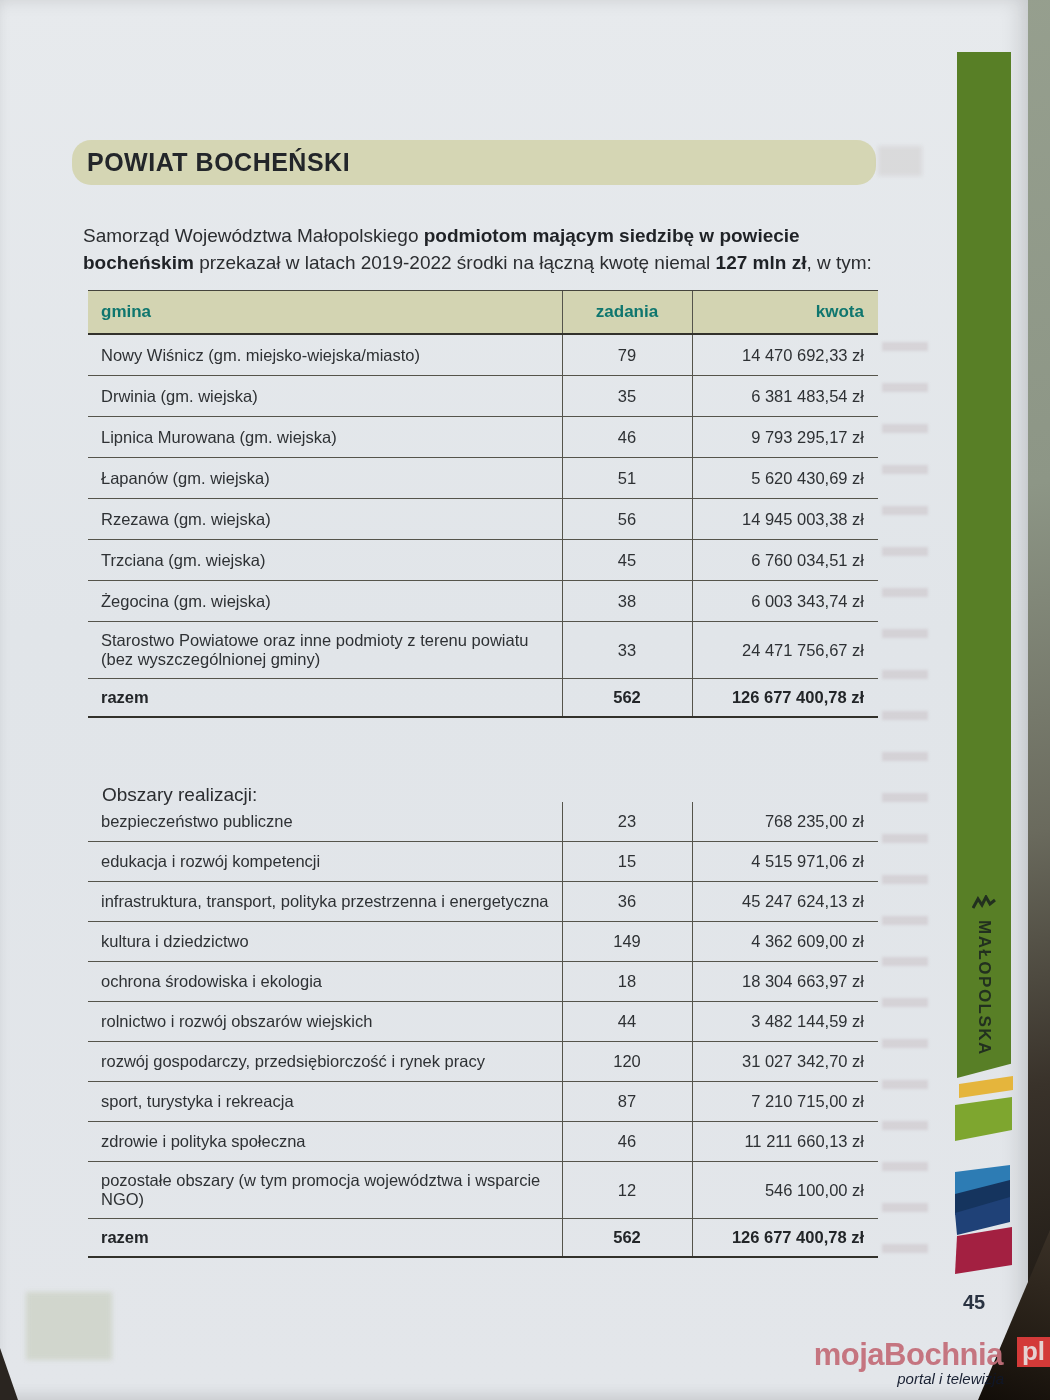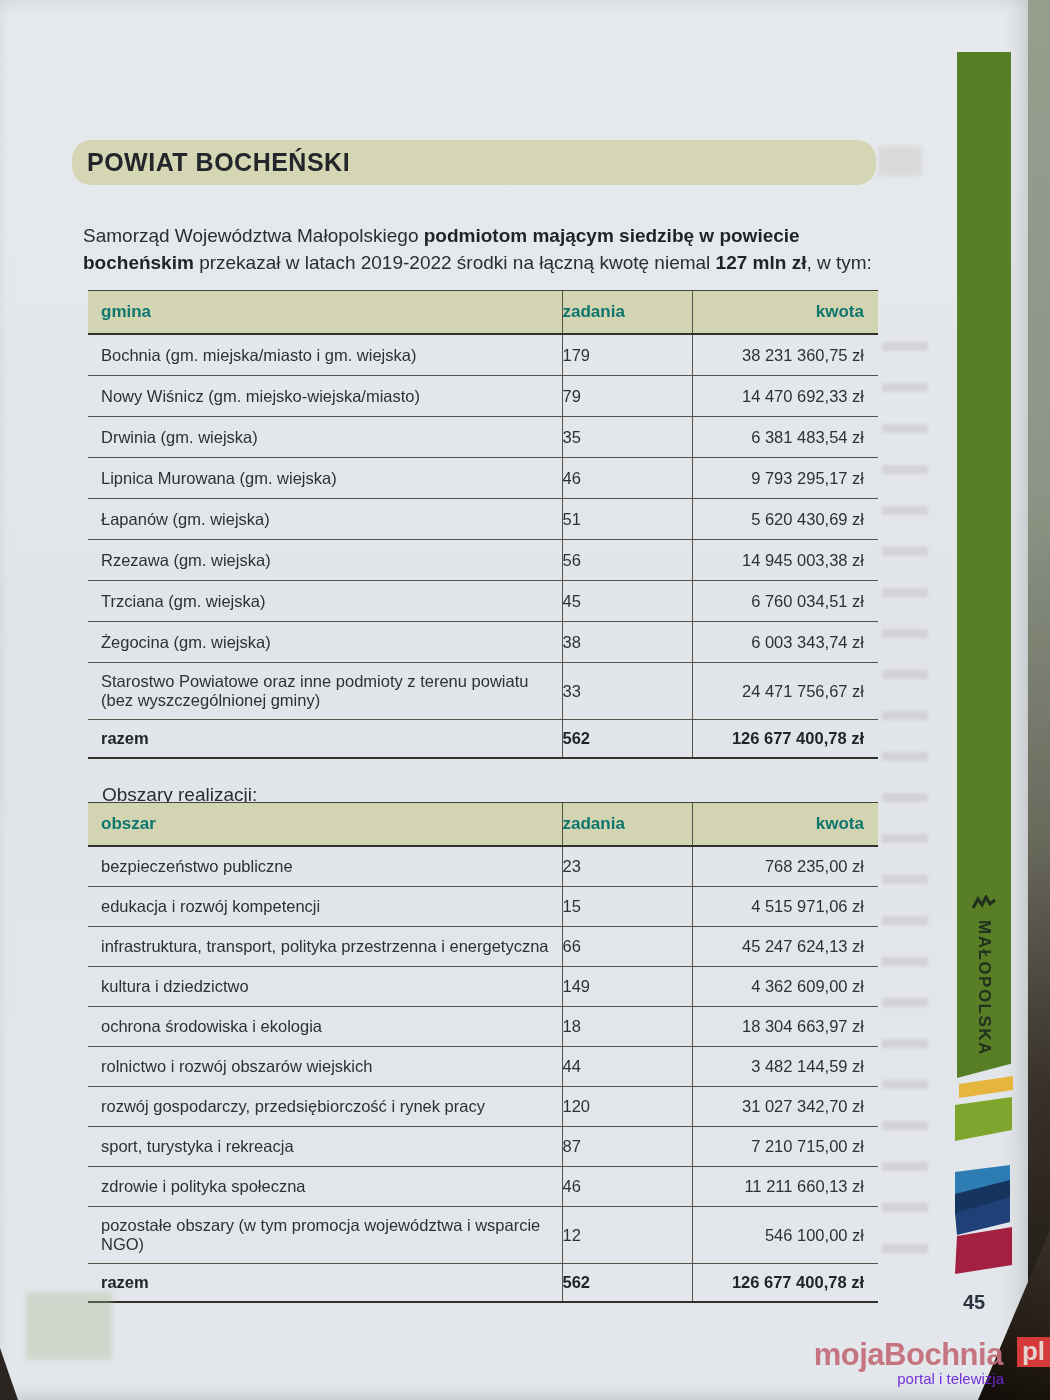--- a/index.html
+++ b/index.html
@@ -50,21 +50,21 @@
   table.data td{
     border-bottom:1px solid #55544b;
     padding:9px 0;vertical-align:middle;
   }
   table.data td+td{border-left:1px solid #55544b;}
   table.data tr.hdr td{
     background:#d3d4b2;border-top:1.5px solid #45443c;border-bottom:2.2px solid #32312b;
     font-weight:bold;font-size:17px;color:#0f766e;height:24px;
   }
   table.data td.c1{padding-left:13px;padding-right:6px;}
-  table.data td.c2{}
+  table.data td.c2{text-align:center;}
   table.data td.c3{text-align:right;padding-right:14px;}
   table.data tr.total td{border-bottom:2.6px solid #32312b;font-weight:bold;color:#222528;}
   table.t1 tr.row td{height:22px;}
   table.t2 tr.row td{height:21px;}
   
   .section-title{
     position:absolute;left:90px;top:772px;margin:12px;
     font-size:19px;color:#2b2d30;
   }
   
@@ -85,21 +85,21 @@
   .page-number{
     position:absolute;left:963px;top:1291px;font-size:20px;font-weight:bold;color:#2a3342;z-index:6;
   }
   .watermark{position:absolute;left:828px;top:1337px;width:222px;z-index:50;opacity:0.95;}
   .wm-row{display:flex;align-items:flex-start;justify-content:flex-end;}
   .wm-main{font-size:31px;font-weight:bold;color:#c4707b;letter-spacing:-0.5px;}
   .wm-pl{
     background:#dd3c3b;color:#f0dcdc;font-size:26px;font-weight:bold;
     padding:1px 5px 3px 5px;margin-left:14px;line-height:1;
   }
-  .wm-sub{font-size:15px;color:#6d28d9;text-align:right;padding-right:46px;margin-top:-3px;}
+  .wm-sub{font-size:15px;color:#0f172a;text-align:right;padding-right:46px;margin-top:-3px;font-style:italic;}
   
   .ghost-col{
     position:absolute;left:882px;top:342px;width:46px;height:930px;z-index:1;
     background:repeating-linear-gradient(180deg,rgba(150,112,118,0.16) 0 9px,rgba(0,0,0,0) 9px 41px);
     filter:blur(1.6px);
   }
   .ghost-patch{
     position:absolute;left:26px;top:1292px;width:86px;height:68px;z-index:1;
     background:rgba(168,178,140,0.30);filter:blur(2.5px);
   }
@@ -129,25 +129,20 @@
         <col class="c2">
         <col class="c3">
       </colgroup>
     <tbody>
         <tr class="hdr">
       <td class="c1">gmina</td>
       <td class="c2">zadania</td>
       <td class="c3">kwota</td>
     </tr>
     <tr class="row">
-      <td class="c1">Bochnia (gm. miejska/miasto i gm. wiejska)</td>
-      <td class="c2">179</td>
-      <td class="c3">38 231 360,75 zł</td>
-    </tr>
-    <tr class="row">
       <td class="c1">Nowy Wiśnicz (gm. miejsko-wiejska/miasto)</td>
       <td class="c2">79</td>
       <td class="c3">14 470 692,33 zł</td>
     </tr>
     <tr class="row">
       <td class="c1">Drwinia (gm. wiejska)</td>
       <td class="c2">35</td>
       <td class="c3">6 381 483,54 zł</td>
     </tr>
     <tr class="row">
@@ -190,38 +185,33 @@
 
   <p class="section-title">Obszary realizacji:</p>
 
   <table class="data t2">
     <colgroup>
         <col class="c1">
         <col class="c2">
         <col class="c3">
       </colgroup>
     <tbody>
-        <tr class="hdr">
-      <td class="c1">obszar</td>
-      <td class="c2">zadania</td>
-      <td class="c3">kwota</td>
-    </tr>
     <tr class="row">
       <td class="c1">bezpieczeństwo publiczne</td>
       <td class="c2">23</td>
       <td class="c3">768 235,00 zł</td>
     </tr>
     <tr class="row">
       <td class="c1">edukacja i rozwój kompetencji</td>
       <td class="c2">15</td>
       <td class="c3">4 515 971,06 zł</td>
     </tr>
     <tr class="row">
       <td class="c1">infrastruktura, transport, polityka przestrzenna i energetyczna</td>
-      <td class="c2">66</td>
+      <td class="c2">36</td>
       <td class="c3">45 247 624,13 zł</td>
     </tr>
     <tr class="row">
       <td class="c1">kultura i dziedzictwo</td>
       <td class="c2">149</td>
       <td class="c3">4 362 609,00 zł</td>
     </tr>
     <tr class="row">
       <td class="c1">ochrona środowiska i ekologia</td>
       <td class="c2">18</td>

